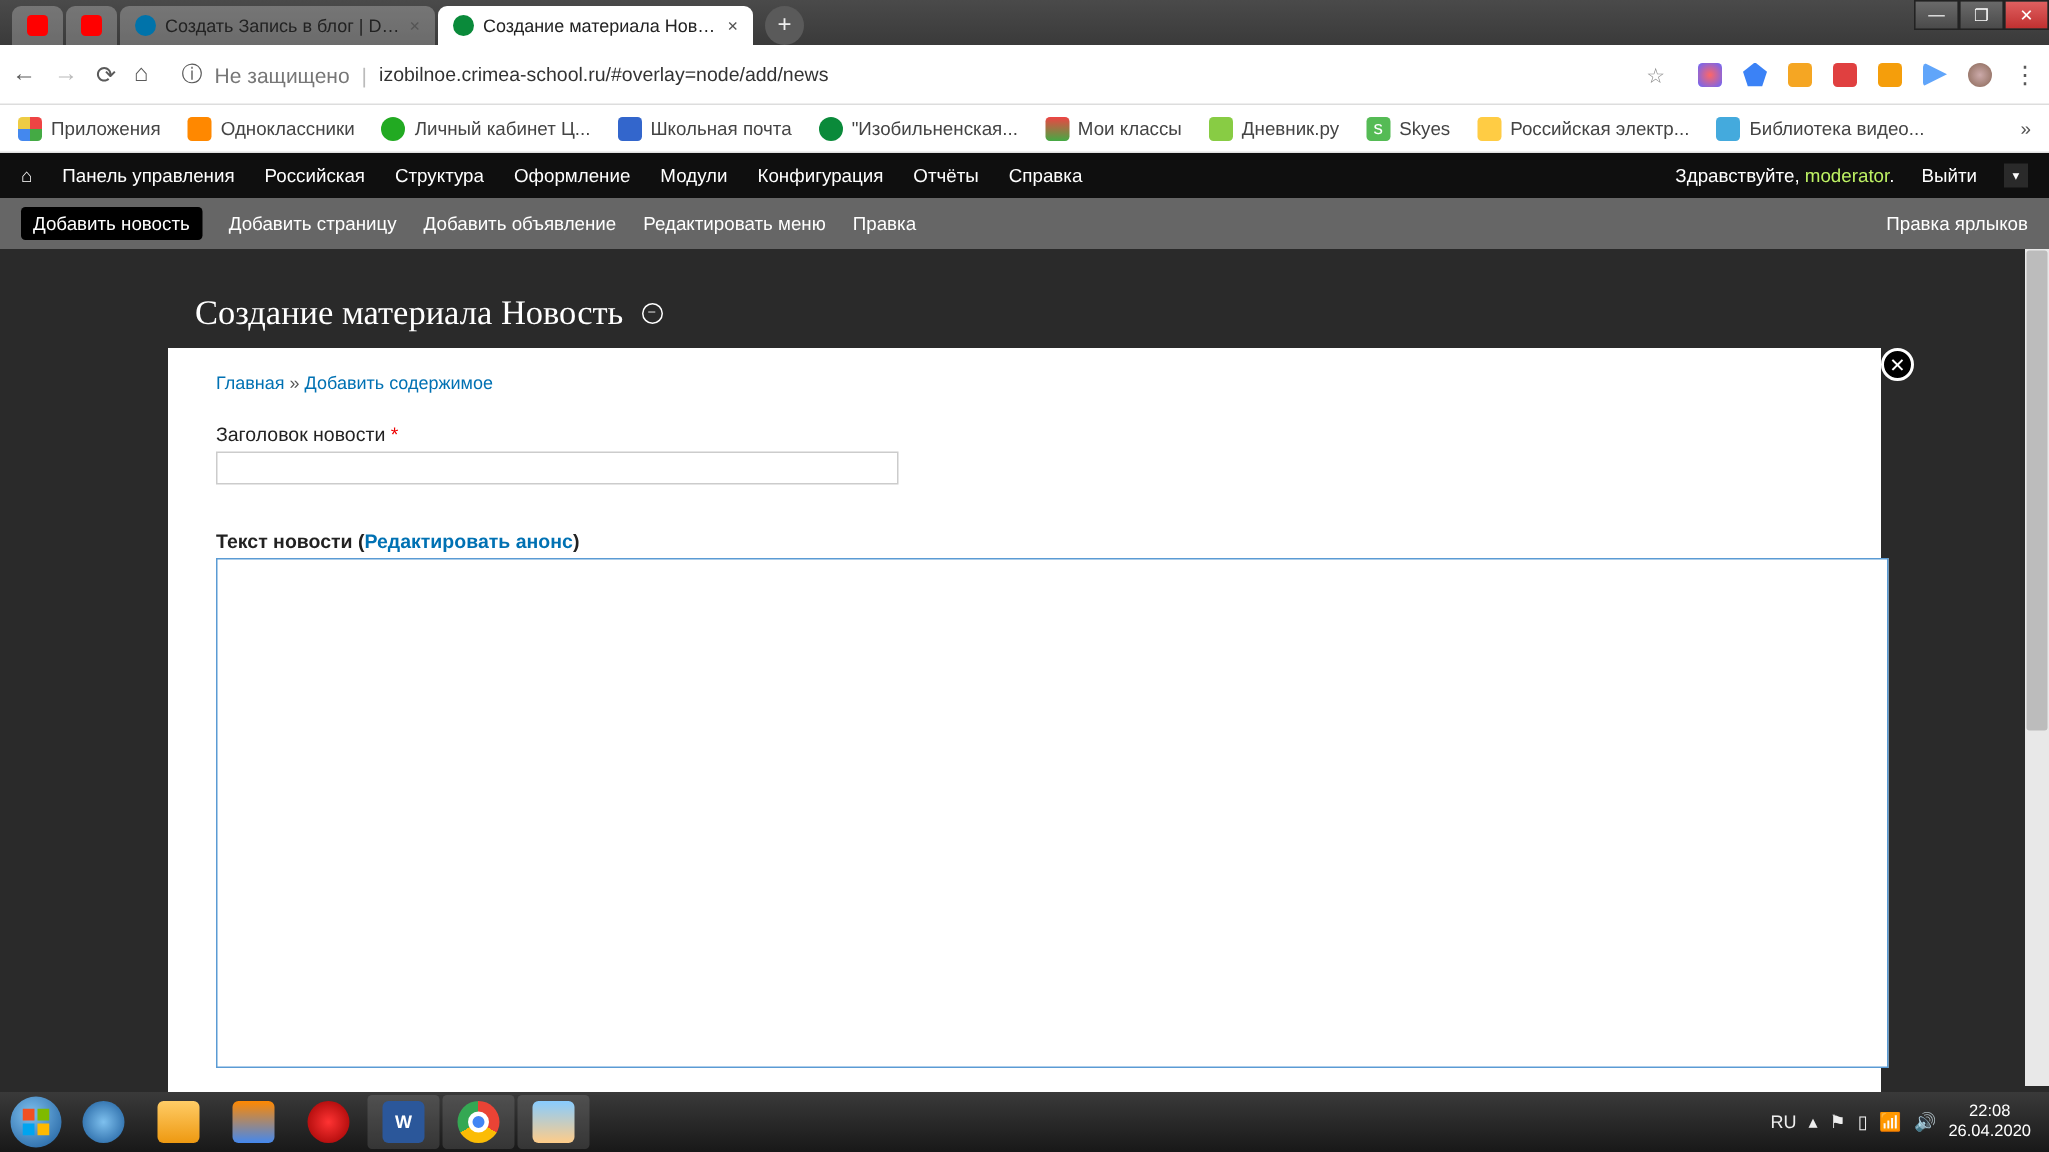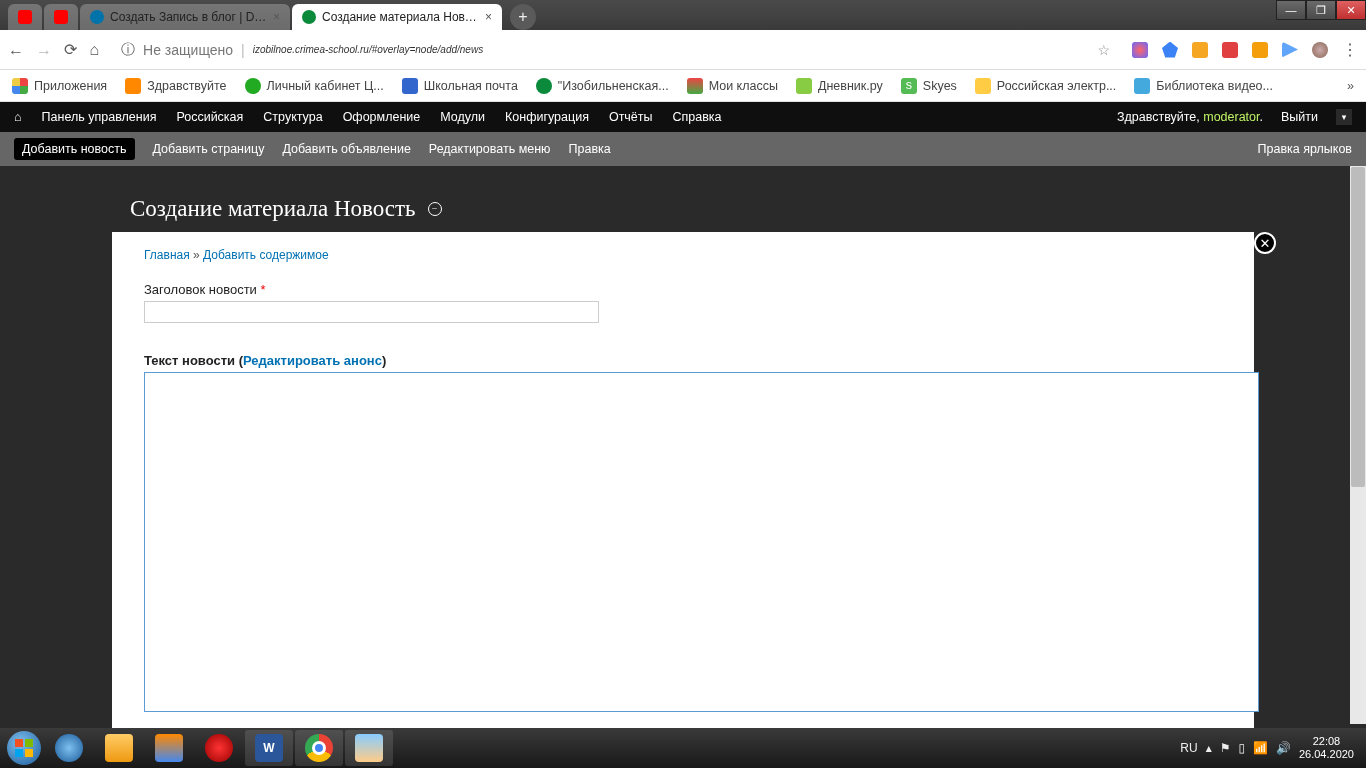--- a/index.html
+++ b/index.html
@@ -20,21 +20,21 @@
 .newtab { width: 26px; height: 26px; border-radius: 50%; background: #5a5a5a; color: #eee; display: flex; align-items: center; justify-content: center; font-size: 16px; margin-left: 6px; }
 .winbtns { margin-left: auto; display: flex; height: 20px; align-self: flex-start; }
 .winbtn { width: 30px; height: 20px; display: flex; align-items: center; justify-content: center; color: #fff; font-size: 11px; background: linear-gradient(#6a6a6a,#4a4a4a); border: 1px solid #222; }
 .winbtn.red { background: linear-gradient(#e06060,#c03030); }
 
 .addrbar { height: 40px; background: #fff; display: flex; align-items: center; padding: 0 8px; gap: 12px; border-bottom: 1px solid #ddd; }
 .navicon { color: #5a5a5a; font-size: 16px; cursor: pointer; }
 .navicon.dis { color: #bbb; }
 .url { flex: 1; display: flex; align-items: center; gap: 8px; font-size: 14px; color: #5a5a5a; padding: 0 10px; height: 28px; border-radius: 14px; }
 .url .ns { color: #777; }
-.url input { border: none; outline: none; flex: 1; font-size: 10px; color: #333; background: transparent; font-style: italic; }
+.url input { border: none; outline: none; flex: 1; font-size: 13px; color: #333; background: transparent; }
 .ext { display: flex; gap: 14px; align-items: center; }
 .exticon { width: 16px; height: 16px; border-radius: 3px; }
 
 .bmbar { height: 32px; background: #fff; display: flex; align-items: center; padding: 0 12px; gap: 18px; font-size: 12.5px; color: #444; border-bottom: 1px solid #e0e0e0; }
 .bm { display: flex; align-items: center; gap: 6px; cursor: pointer; white-space: nowrap; }
 .bmicon { width: 16px; height: 16px; border-radius: 3px; flex: none; }
 
 
 .adminbar { height: 30px; background: #0f0f0f; display: flex; align-items: center; padding: 0 14px; gap: 20px; color: #fff; font-size: 12.5px; }
 .adminbar .right { margin-left: auto; display: flex; gap: 18px; align-items: center; }
@@ -129,21 +129,21 @@
   </div>
 </div>
 
 <div class="bmbar">
   <div class="bm">
       <span class="bmicon" style="background:repeating-conic-gradient(#e44 0 25%,#4a4 0 50%,#48e 0 75%,#ec4 0 100%);"></span>
       <span>Приложения</span>
     </div>
   <div class="bm">
       <span class="bmicon" style="background:#f80"></span>
-      <span>Здравствуйте</span>
+      <span>Одноклассники</span>
     </div>
   <div class="bm">
       <span class="bmicon" style="background:#2a2;border-radius:50%"></span>
       <span>Личный кабинет Ц...</span>
     </div>
   <div class="bm">
       <span class="bmicon" style="background:#36c"></span>
       <span>Школьная почта</span>
     </div>
   <div class="bm">

